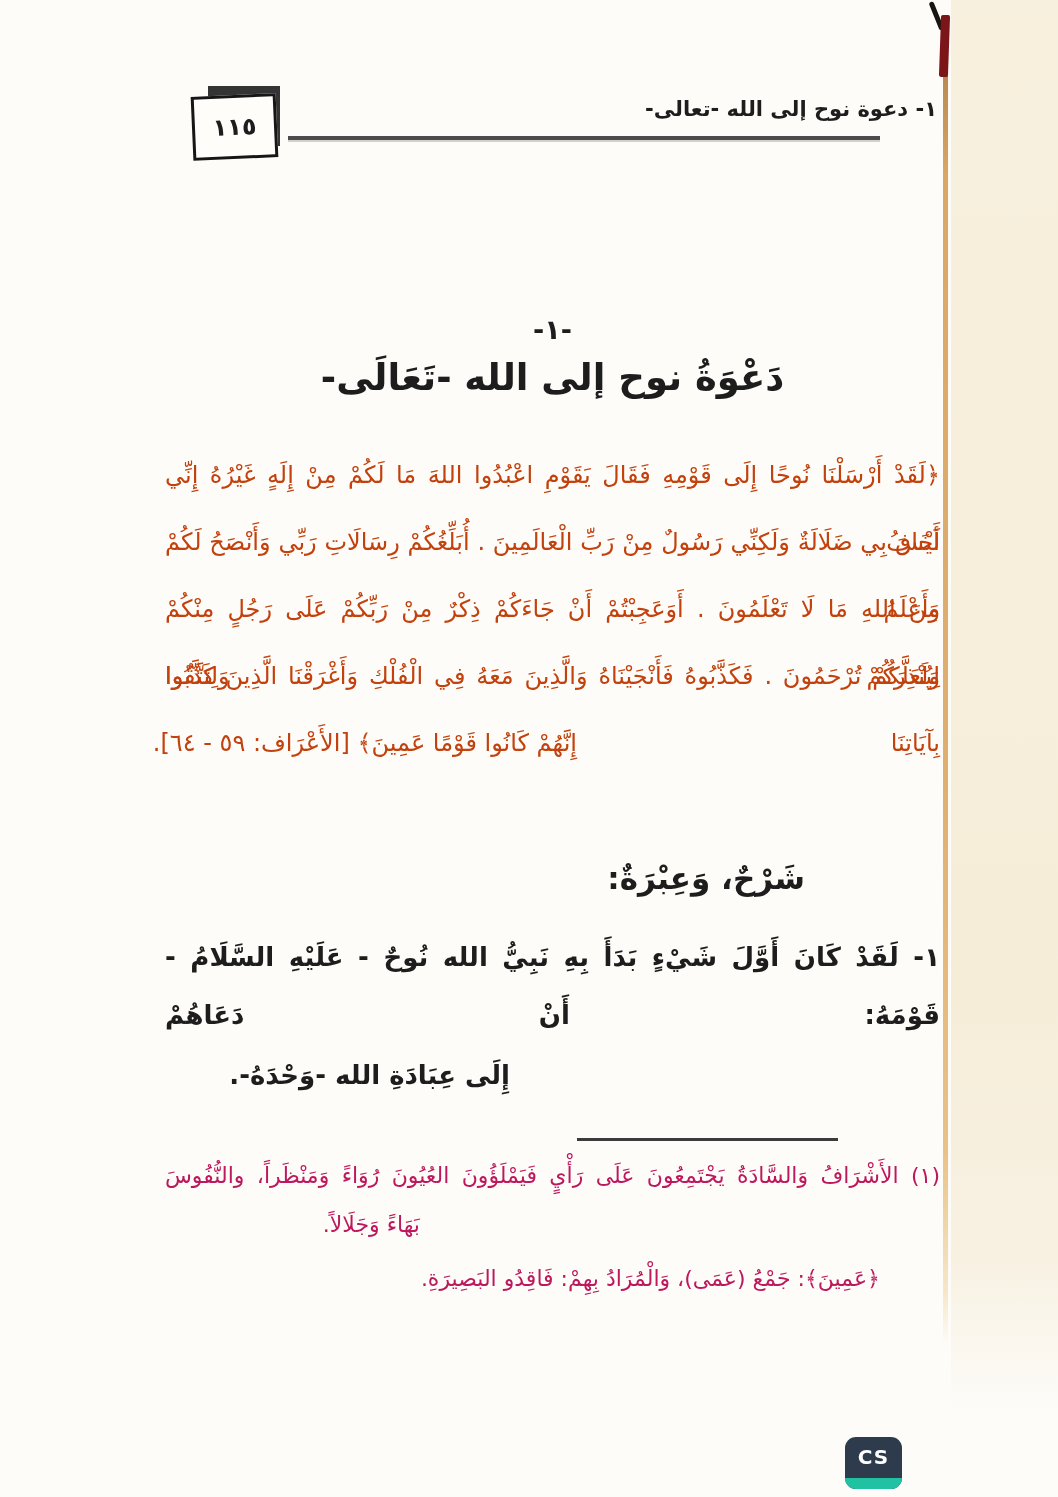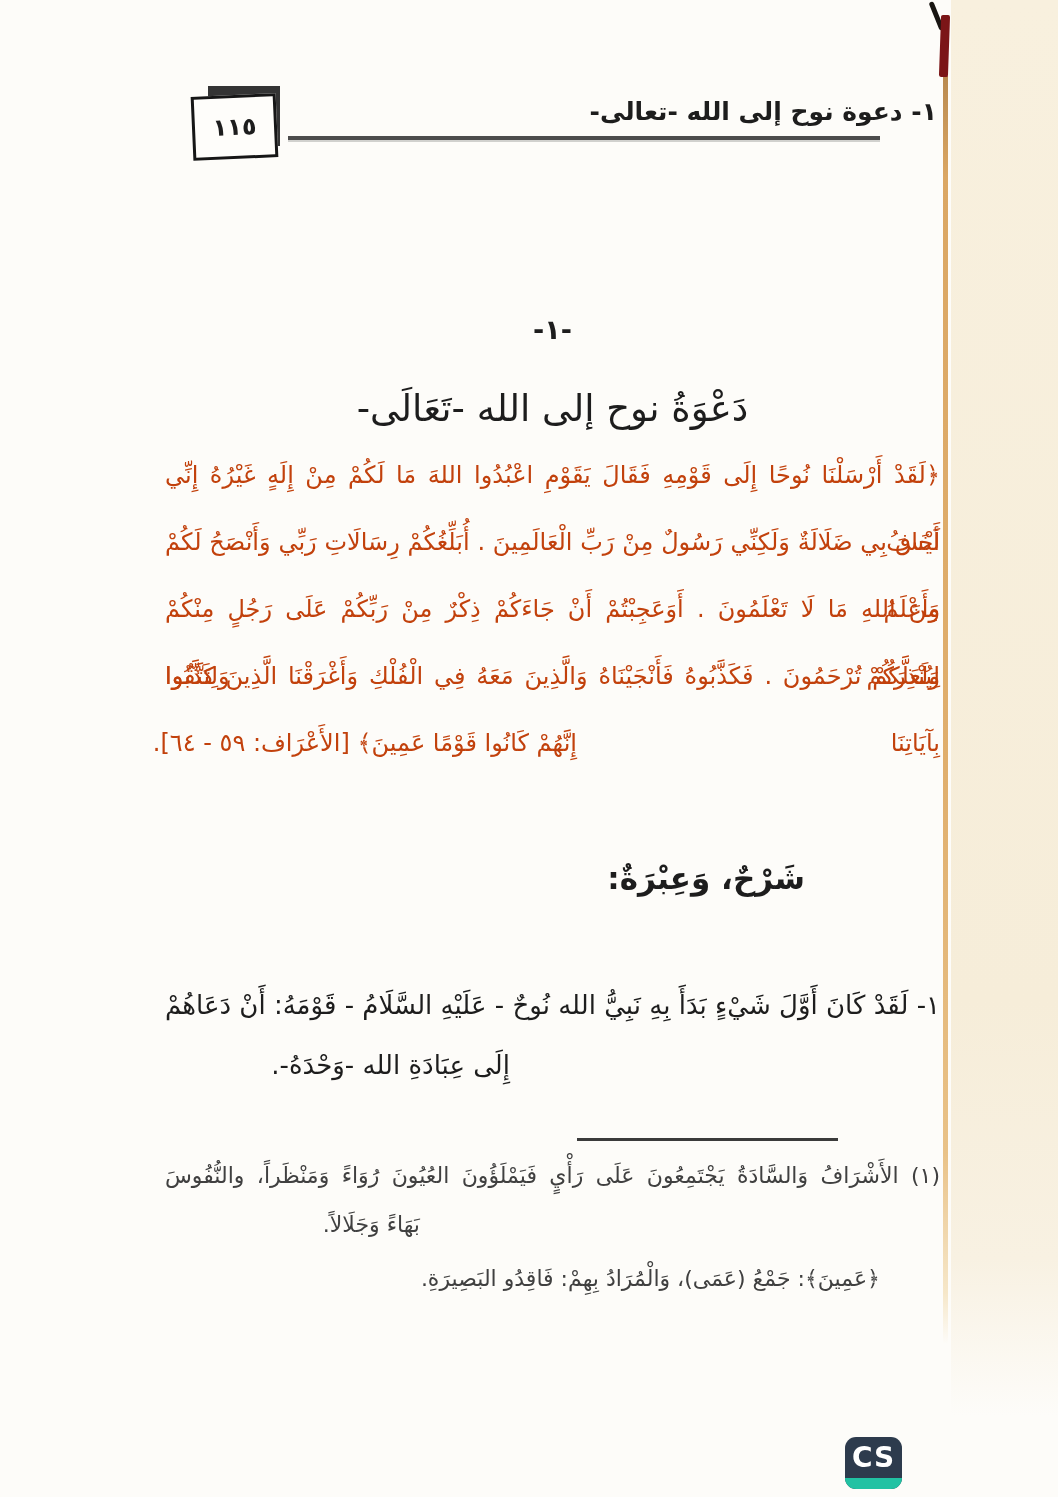--- a/index.html
+++ b/index.html
@@ -20,56 +20,56 @@
   .edge-mark-red{left:940px;top:15px;width:9px;height:62px;background:#7b1517;
     transform:rotate(2deg);border-radius:2px;}
 
   
   .badge-shadow{left:208px;top:86px;width:72px;height:60px;background:#343434;}
   .badge{left:192px;top:95px;width:79px;height:58px;background:#fefdfa;
     border:3px solid #161616;transform:rotate(-2.5deg);
     display:flex;align-items:center;justify-content:center;
     font-weight:bold;font-size:24px;letter-spacing:3px;}
   .header-title{right:121px;top:97px;direction:rtl;
-    font-weight:bold;font-size:25px;letter-spacing:0;}
+    font-weight:bold;font-size:21px;letter-spacing:0;}
   .header-rule{left:288px;top:136px;width:592px;height:4px;background:#4c4c4c;
     box-shadow:0 2px 0 rgba(80,80,80,.25);}
 
   
   .sec-num{left:165px;top:314px;width:775px;text-align:center;
     font-weight:bold;font-size:27px;direction:rtl;}
   .sec-title{left:165px;top:356px;width:775px;text-align:center;
-    font-weight:normal;font-size:37px;direction:rtl;margin-top:31px;}
+    font-weight:bold;font-size:37px;direction:rtl;}
 
   
   .quran{left:165px;top:442px;width:775px;direction:rtl;font-size:24px;color:#c2410c;}
   .qline{line-height:67px;height:67px;text-align:justify;text-align-last:justify;-moz-text-align-last:justify;}
   .qline sup{font-size:13px;line-height:0;}
   .qline-last{text-align:center;text-align-last:auto;-moz-text-align-last:auto;
     width:max-content;height:67px;line-height:67px;margin-right:363px;}
 
   
   .commentary-heading{left:165px;top:860px;width:max-content;margin:0;
     right:auto;direction:rtl;font-weight:bold;font-size:31px;
     position:absolute;left:auto;right:253px;}
-  .point{left:165px;top:976px;width:775px;direction:rtl;font-size:26px;font-weight:400;}
+  .point{left:165px;top:928px;width:775px;direction:rtl;font-size:26px;font-weight:700;}
   .pline1{line-height:58px;text-align:justify;text-align-last:justify;-moz-text-align-last:justify;}
   .pline2{width:max-content;margin-right:430px;margin-top:8px;line-height:46px;}
 
   
   .fn-sep{left:577px;top:1138px;width:261px;height:3px;background:#3b3b3b;}
-  .footnotes{left:165px;top:1150px;width:775px;direction:rtl;font-size:22px;color:#404040;}
+  .footnotes{left:165px;top:1150px;width:775px;direction:rtl;font-size:22px;color:#be185d;}
   .fline1{line-height:52px;text-align:justify;text-align-last:justify;-moz-text-align-last:justify;}
   .fline2{width:max-content;margin-right:520px;line-height:46px;}
   .fline3{text-align:right;padding-right:60px;margin-top:6px;line-height:50px;}
 
   
   .cs-badge{left:845px;top:1437px;width:57px;height:52px;border-radius:11px;
     background:#2d3b4d;overflow:hidden;display:flex;align-items:flex-start;justify-content:center;}
-  .cs-text{color:#ffffff;font-weight:bold;font-size:28px;line-height:41px;letter-spacing:1px;
+  .cs-text{color:#ffffff;font-weight:bold;font-size:20px;line-height:41px;letter-spacing:1px;
     font-family:"DejaVu Sans",sans-serif;}
   .cs-teal{position:absolute;left:0;bottom:0;width:57px;height:11px;background:#21c2a3;}
   .cs-label{left:910px;top:1493px;font-family:"Liberation Serif",serif;
     font-size:29px;color:#000000;}
 </style>
 </head>
 <body>
 
 <div class="abs edge-strip"></div>
 <div class="abs edge-line"></div>

